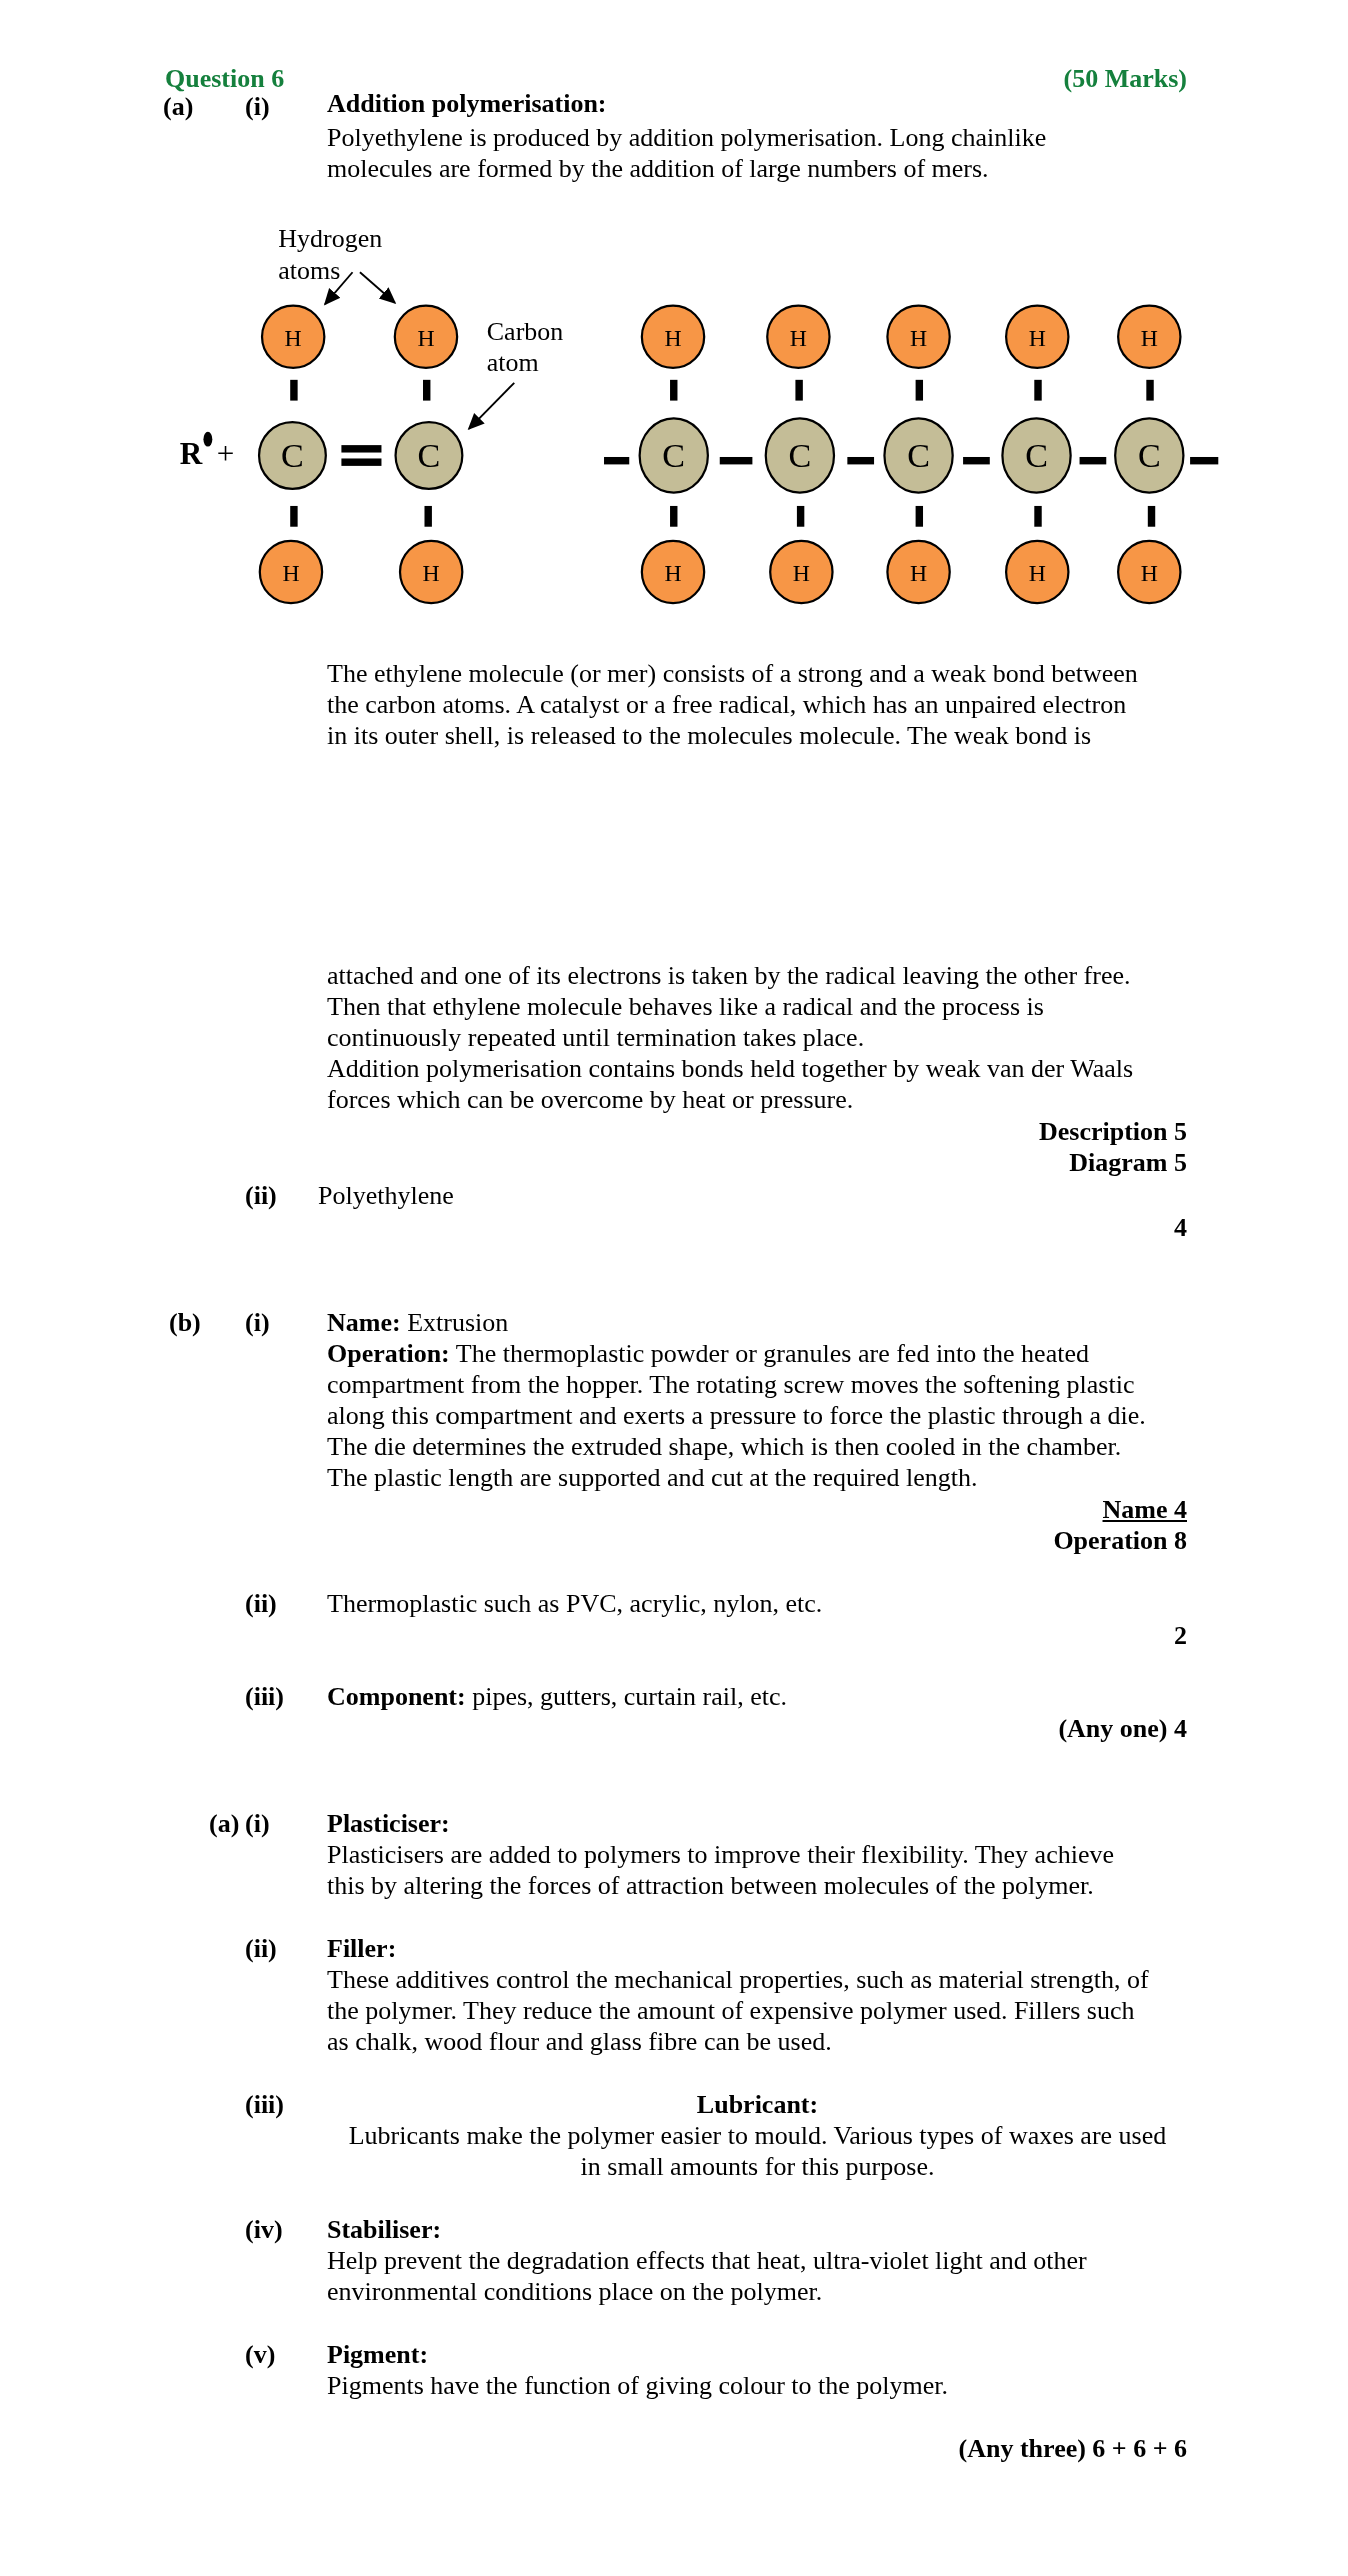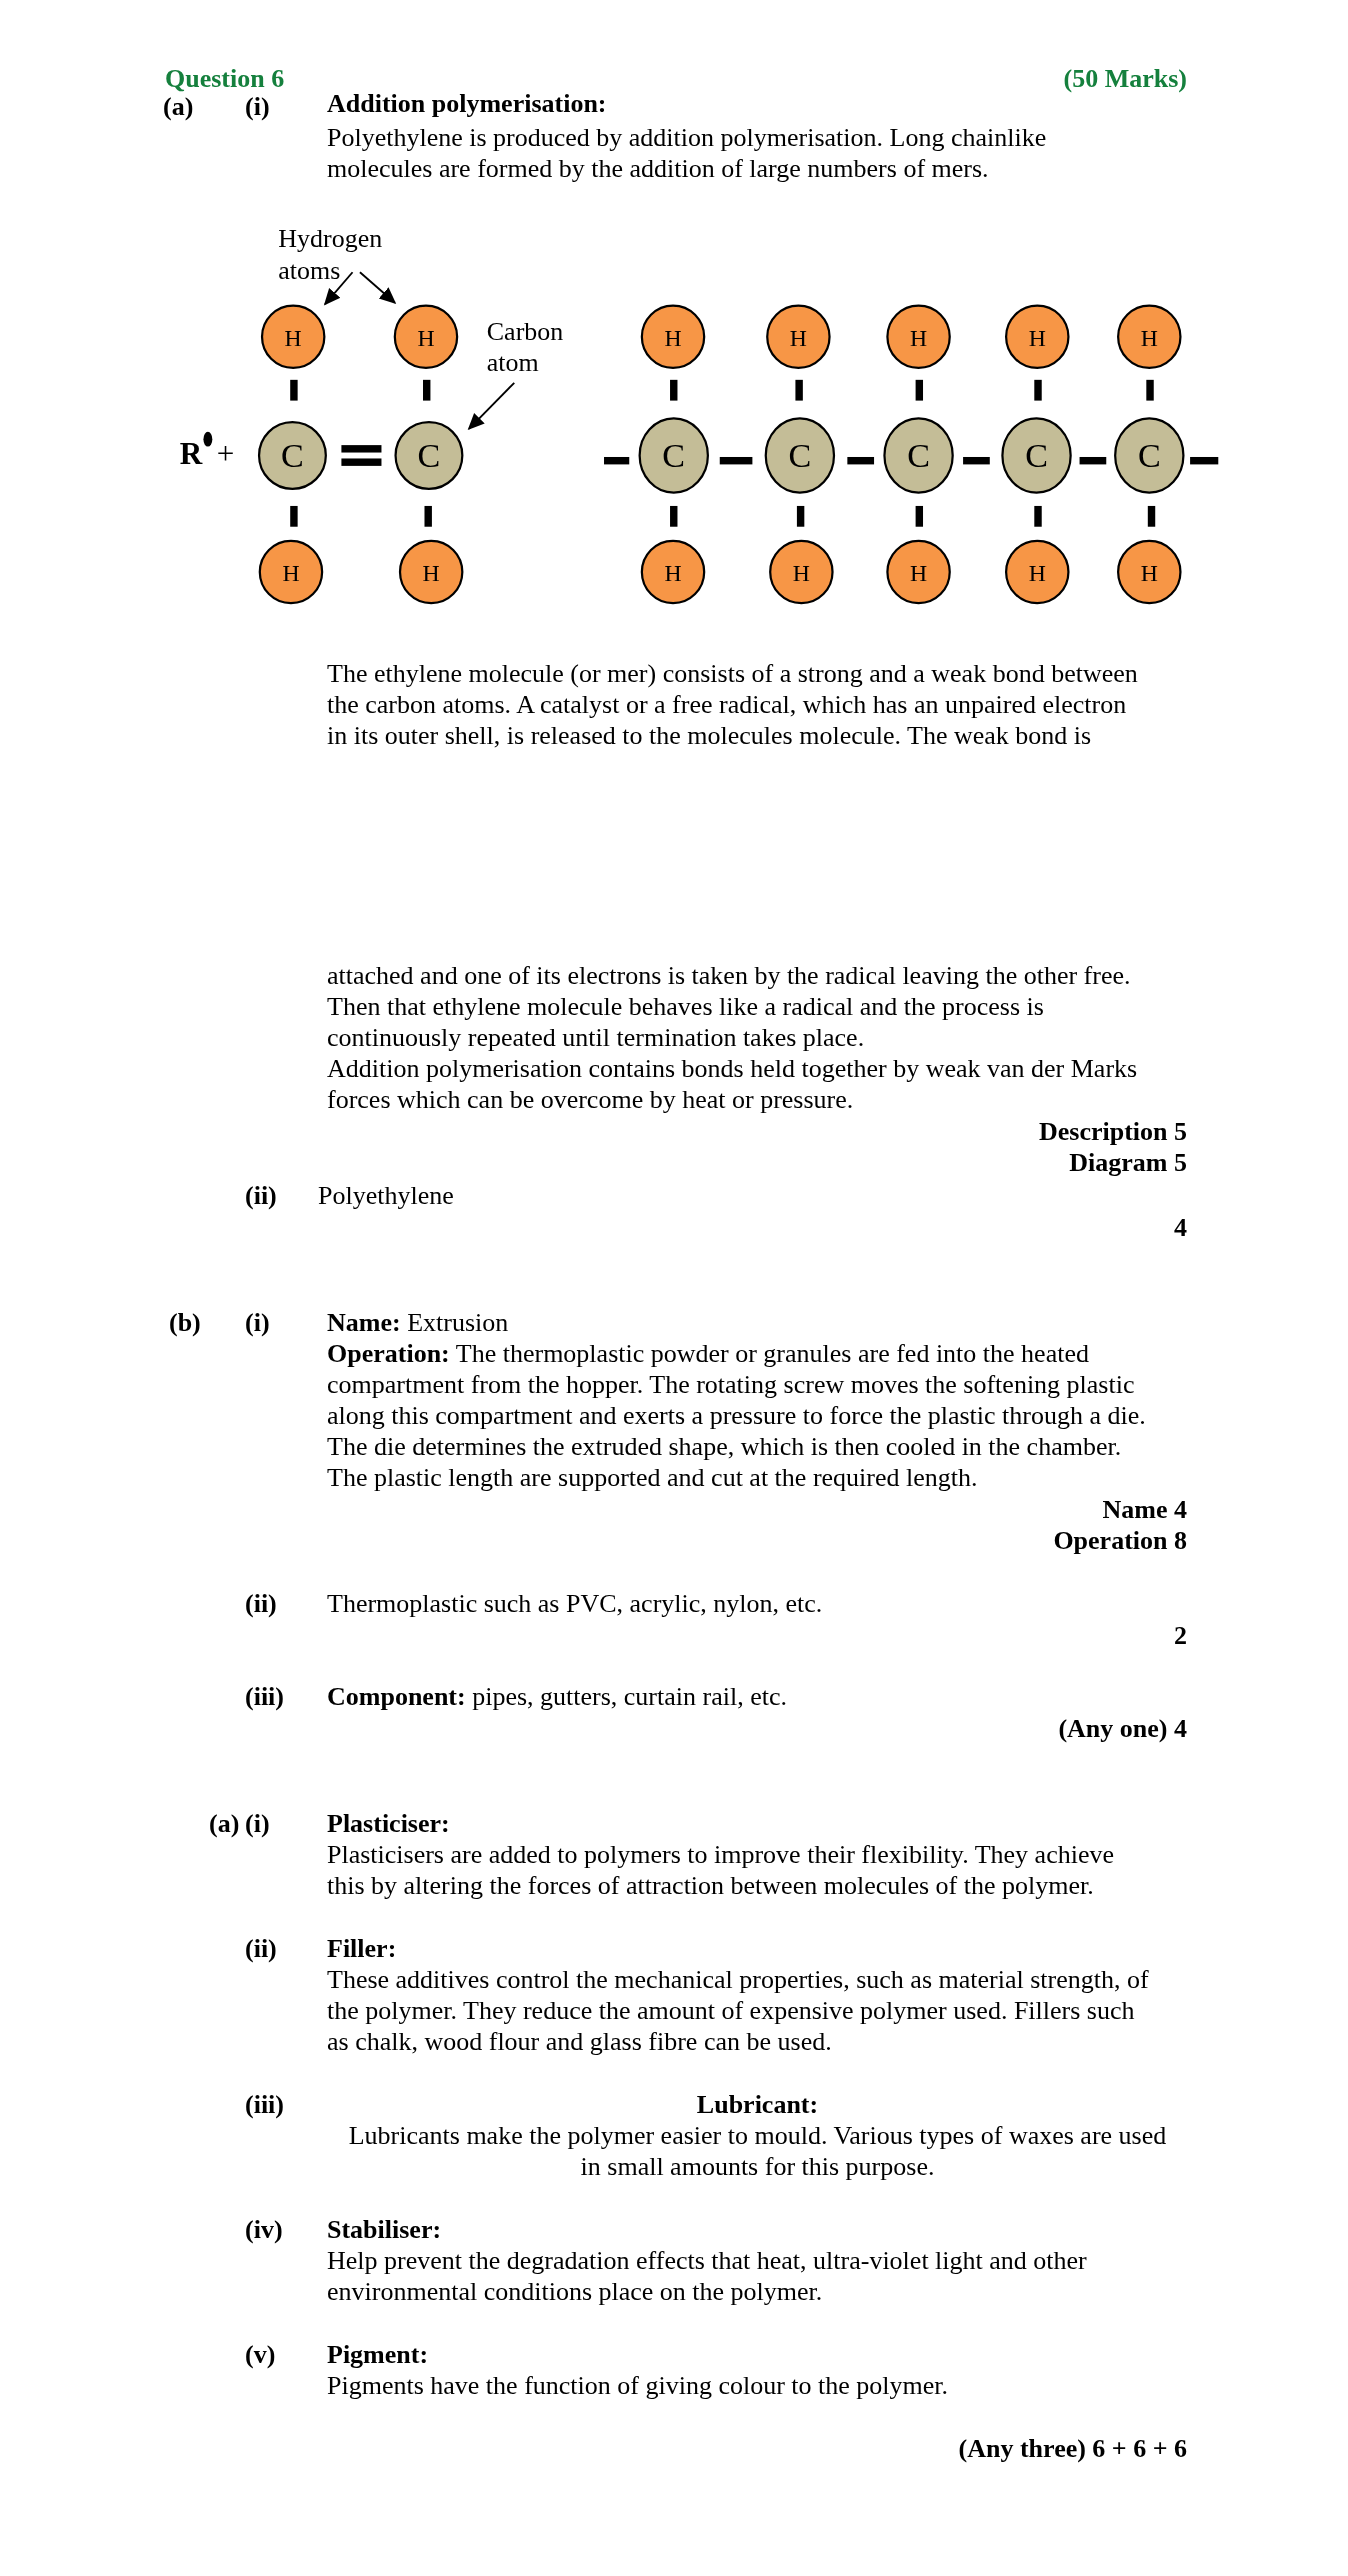--- a/index.html
+++ b/index.html
@@ -139,21 +139,21 @@
 <div class="abs t col" style="top:658px;">
   <div>The ethylene molecule (or mer) consists of a strong and a weak bond between</div>
   <div>the carbon atoms. A catalyst or a free radical, which has an unpaired electron</div>
   <div>in its outer shell, is released to the molecules molecule. The weak bond is</div>
 </div>
 
 <div class="abs t col" style="top:960px;">
   <div>attached and one of its electrons is taken by the radical leaving the other free.</div>
   <div>Then that ethylene molecule behaves like a radical and the process is</div>
   <div>continuously repeated until termination takes place.</div>
-  <div>Addition polymerisation contains bonds held together by weak van der Marks</div>
+  <div>Addition polymerisation contains bonds held together by weak van der Waals</div>
   <div>forces which can be overcome by heat or pressure.</div>
 </div>
 <div class="abs t b right" style="left:816px; width:371px; top:1116px;">Description 5</div>
 <div class="abs t b right" style="left:816px; width:371px; top:1147px;">Diagram 5</div>
 
 <div class="abs t b" style="left:245px; top:1180px;">(ii)</div>
 <div class="abs t" style="left:318px; top:1180px;">Polyethylene</div>
 <div class="abs t b right" style="left:816px; width:371px; top:1212px;">4</div>
 
 <div class="abs t b" style="left:169px; top:1307px;">(b)</div>
@@ -161,21 +161,21 @@
 <div class="abs t" style="left:327px; top:1307px;">
   <span class="b">Name:</span><span> Extrusion</span>
 </div>
 <div class="abs t col" style="top:1338px;">
   <div><span class="b">Operation:</span><span> The thermoplastic powder or granules are fed into the heated</span></div>
   <div>compartment from the hopper. The rotating screw moves the softening plastic</div>
   <div>along this compartment and exerts a pressure to force the plastic through a die.</div>
   <div>The die determines the extruded shape, which is then cooled in the chamber.</div>
   <div>The plastic length are supported and cut at the required length.</div>
 </div>
-<div class="abs t b right" style="left:816px; width:371px; top:1494px;">Name 4</div>
+<div class="abs t b right" style="left:816px; width:371px; top:1494px;text-decoration:underline;">Name 4</div>
 <div class="abs t b right" style="left:816px; width:371px; top:1525px;">Operation 8</div>
 
 <div class="abs t b" style="left:245px; top:1588px;">(ii)</div>
 <div class="abs t" style="left:327px; top:1588px;">Thermoplastic such as PVC, acrylic, nylon, etc.</div>
 <div class="abs t b right" style="left:816px; width:371px; top:1620px;">2</div>
 
 <div class="abs t b" style="left:245px; top:1681px;">(iii)</div>
 <div class="abs t" style="left:327px; top:1681px;">
   <span class="b">Component:</span><span> pipes, gutters, curtain rail, etc.</span>
 </div>

